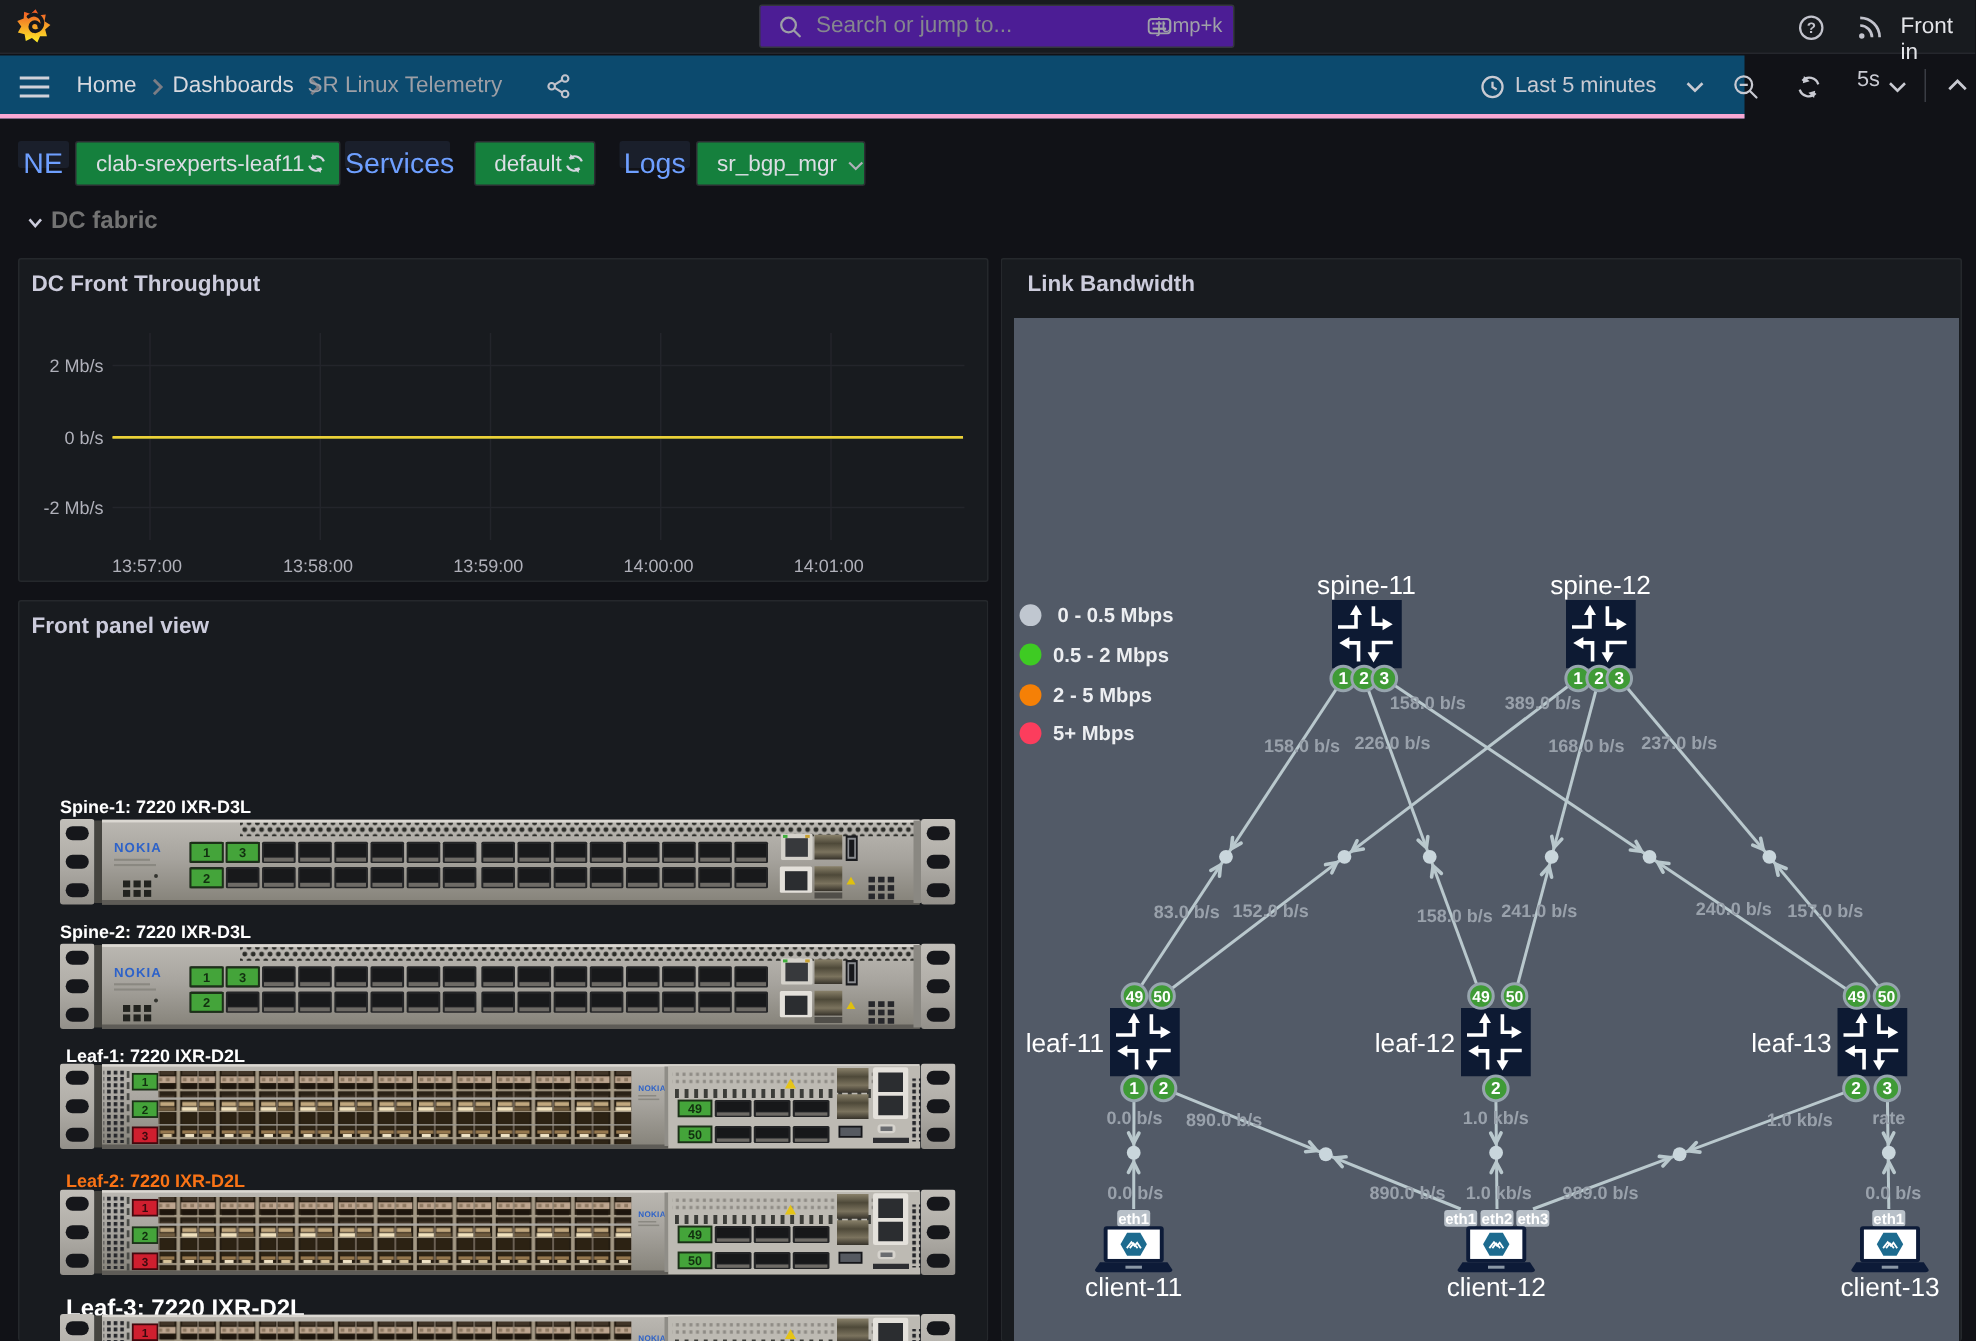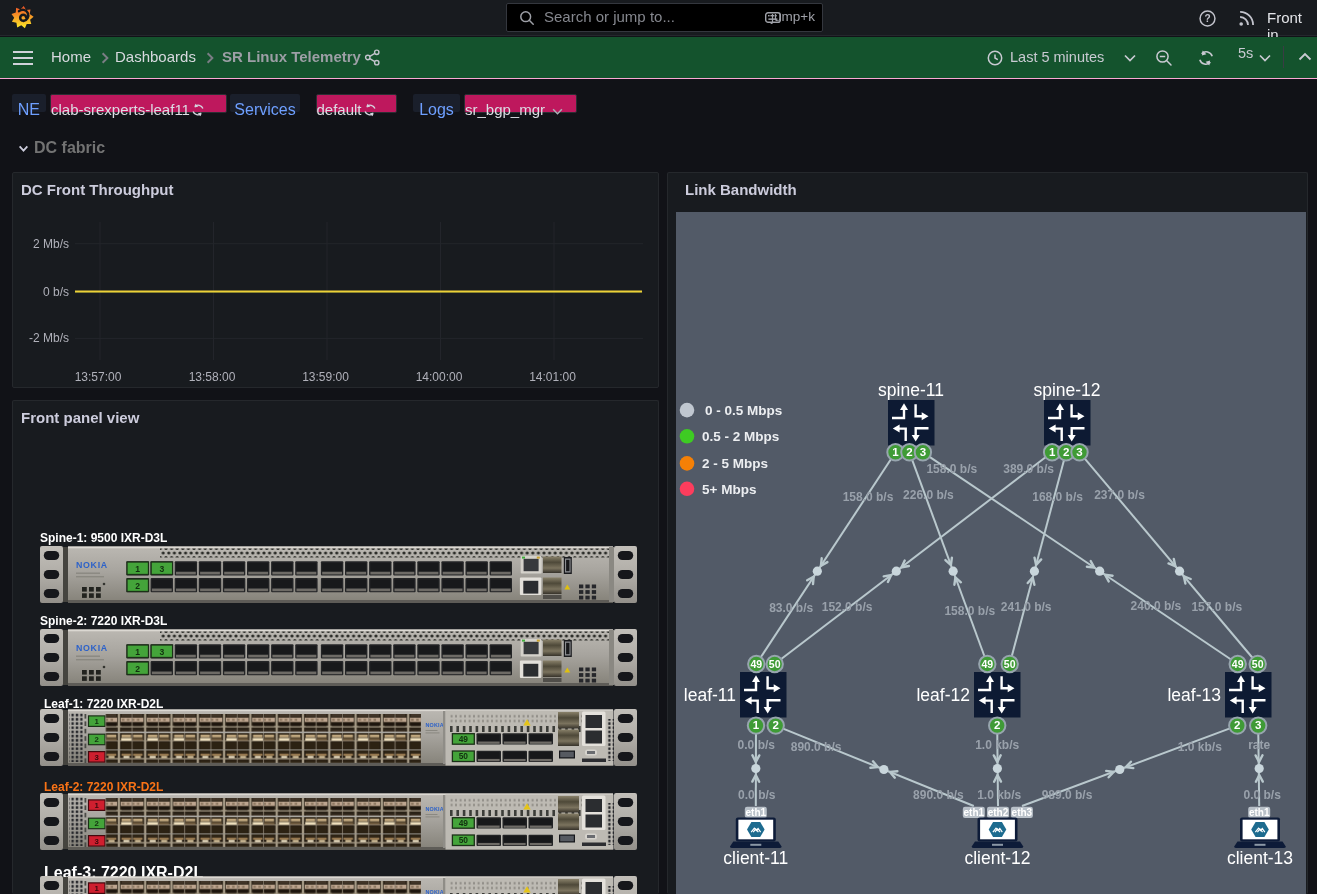--- a/index.html
+++ b/index.html
@@ -1,41 +1,41 @@
 <!DOCTYPE html>
 <html><head>
 <meta charset="utf-8">
 <style>
   html,body{margin:0;padding:0}
   body{width:1317px;height:894px;background:#111217;font-family:"Liberation Sans",sans-serif;overflow:hidden;position:relative;color:#ccccdc;-webkit-font-smoothing:antialiased}
   .abs{position:absolute}
   .nav{position:absolute;left:0;top:0;width:1317px;height:36px;background:#181b1f;border-bottom:1px solid #25272d;box-sizing:border-box}
-  .toolbar{position:absolute;left:0;top:37px;width:1317px;height:42px;background:#14532d;border-bottom:1px solid #f9a8d4;box-sizing:border-box}
+  .toolbar{position:absolute;left:0;top:37px;width:1163px;height:42px;background:#0c4a6e;border-bottom:3px solid #f9a8d4;box-sizing:border-box}
   .panel{position:absolute;background:#181b1f;border:1px solid #25282c;border-radius:2px;box-sizing:border-box}
   .ptitle{position:absolute;font-size:15px;font-weight:700;color:#ccccdc;letter-spacing:0}
-  .vlabel{position:absolute;height:18px;line-height:31.5px;background:#1a1f2b;color:#6e9fff;font-size:16px;font-weight:500;border-radius:2px;box-sizing:border-box;text-align:center}
-  .vselect{position:absolute;height:19px;line-height:29.5px;padding:0 0;background:#be185d;border:1px solid #2c2e33;color:#dcdde4;font-size:15px;font-weight:400;border-radius:2px;box-sizing:border-box;white-space:nowrap}
+  .vlabel{position:absolute;height:18px;line-height:31.5px;background:#1a1f2b;color:#6e9fff;font-size:19px;font-weight:500;border-radius:2px;box-sizing:border-box;text-align:center}
+  .vselect{position:absolute;height:30px;line-height:29.5px;padding:0 13px;background:#15803d;border:1px solid #2c2e33;color:#dcdde4;font-size:15px;font-weight:400;border-radius:2px;box-sizing:border-box;white-space:nowrap}
   .crumb{font-size:15px;font-weight:500}
 </style>
 </head>
 <body>
 
 <div class="nav">
   <svg class="abs" style="left:10px;top:4px" width="26" height="27" viewBox="0 0 26 27">
     <defs>
       <linearGradient id="glogo" x1="0" y1="1" x2="0" y2="0">
         <stop offset="0" stop-color="#fced28"></stop>
           <stop offset="1" stop-color="#f05125"></stop>
       </linearGradient>
     </defs>
     <path fill="url(#glogo)" d="M13.7,2.1 L16.0,6.1 L20.5,5.6 L19.7,10.1 L23.6,12.7 L20.1,15.7 L21.3,20.1 L16.7,20.1 L14.9,24.3 L11.3,21.3 L7.2,23.4 L6.4,18.8 L1.9,17.7 L4.2,13.7 L1.5,10.0 L5.8,8.4 L6.1,3.8 L10.5,5.4 Z"></path>
     <path d="M16.2,13.8 a3.0,3.0 0 1,0 -3.0,3.0 M13.4,16.9 a5.6,5.6 0 1,0 -4.4,-9.8" stroke="#16181d" stroke-width="2.5" fill="none" stroke-linecap="round"></path>
   </svg>
 
-  <div class="abs" style="left:506px;top:3px;width:317px;height:29px;background:#000000;border:1px solid #34373e;border-radius:2px;box-sizing:border-box">
+  <div class="abs" style="left:506px;top:3px;width:317px;height:29px;background:#4c1d95;border:1px solid #34373e;border-radius:2px;box-sizing:border-box">
     <svg class="abs" style="left:12px;top:6px" width="16" height="16" viewBox="0 0 16 16">
         <circle cx="6.7" cy="6.7" r="4.9" fill="none" stroke="#9d9fa6" stroke-width="1.5"></circle>
         <line x1="10.3" y1="10.3" x2="14.2" y2="14.2" stroke="#9d9fa6" stroke-width="1.5" stroke-linecap="round"></line>
       </svg>
     <div class="abs" style="left:37px;top:4px;font-size:15px;color:#85878e">Search or jump to...</div>
     <svg class="abs" style="right:41px;top:8px" width="16" height="11" viewBox="0 0 16 11">
         <rect x="0.7" y="0.7" width="14.6" height="9.6" rx="2.4" fill="none" stroke="#9fa1a8" stroke-width="1.4"></rect>
         <g fill="#9fa1a8">
           <rect x="3" y="3" width="1.6" height="1.4"></rect>
           <rect x="5.4" y="3" width="1.6" height="1.4"></rect>
@@ -70,21 +70,21 @@
       </g>
     </svg>
   <div class="abs crumb" style="left:51px;top:11px;color:#d8d9df">Home</div>
   <svg class="abs" style="left:100px;top:15px" width="10" height="12" viewBox="0 0 8 10">
       <path d="M2 1 L6 5 L2 9" fill="none" stroke="#7b7d85" stroke-width="1.6"></path>
     </svg>
   <div class="abs crumb" style="left:115px;top:11px;color:#d8d9df">Dashboards</div>
   <svg class="abs" style="left:205px;top:15px" width="10" height="12" viewBox="0 0 8 10">
       <path d="M2 1 L6 5 L2 9" fill="none" stroke="#7b7d85" stroke-width="1.6"></path>
     </svg>
-  <div class="abs crumb" style="left:222px;top:11px;color:#9d9fa6;font-weight:700">SR Linux Telemetry</div>
+  <div class="abs crumb" style="left:205px;top:11px;color:#9d9fa6;font-weight:400">SR Linux Telemetry</div>
   <svg class="abs" style="left:364px;top:12px" width="17" height="17" viewBox="0 0 18 18">
       <g fill="none" stroke="#c2c3cc" stroke-width="1.5">
         <circle cx="13.5" cy="3.5" r="2.3"></circle>
         <circle cx="4" cy="9" r="2.3"></circle>
         <circle cx="13.5" cy="14.5" r="2.3"></circle>
         <line x1="6.2" y1="7.8" x2="11.4" y2="4.6"></line>
         <line x1="6.2" y1="10.2" x2="11.4" y2="13.4"></line>
       </g>
     </svg>
 
@@ -241,21 +241,21 @@
       </pattern>
 <pattern id="leddots" width="4.4" height="4.2" patternUnits="userSpaceOnUse">
         <rect x="0.6" y="0.6" width="2.4" height="2.6" fill="#26272b"></rect>
       </pattern>
 <pattern id="leddots2" width="9" height="4.8" patternUnits="userSpaceOnUse">
         <rect x="1" y="1.3" width="2" height="2.2" fill="#8e8b85"></rect>
         <rect x="5.6" y="1.3" width="2" height="2.2" fill="#8e8b85"></rect>
       </pattern>
 </defs>
 </svg>
-<div class="abs" style="left:40px;top:530.5px;font-size:12px;font-weight:700;color:#fff">Spine-1: 9500 IXR-D3L</div>
+<div class="abs" style="left:40px;top:530.5px;font-size:12px;font-weight:700;color:#fff">Spine-1: 7220 IXR-D3L</div>
 <svg class="abs" style="left:39.5px;top:546px" width="597" height="58" viewBox="0 0 597 58">
     <g transform="translate(0,0)">
       <rect x="0" y="0" width="23" height="57" rx="2" fill="url(#earg)"></rect>
       <rect x="3.8" y="4.9" width="15.4" height="9.2" rx="4.6" fill="#16171b"></rect>
       <rect x="3.8" y="23.9" width="15.4" height="9.2" rx="4.6" fill="#16171b"></rect>
       <rect x="3.8" y="42.9" width="15.4" height="9.2" rx="4.6" fill="#16171b"></rect>
     </g>
     <rect x="23" y="1" width="5" height="55" fill="#45443f"></rect>
     <rect x="28" y="0.5" width="545" height="56.5" fill="url(#bodyg)"></rect>
     <rect x="28" y="0.5" width="545" height="1.8" fill="#dbd8d2"></rect>

